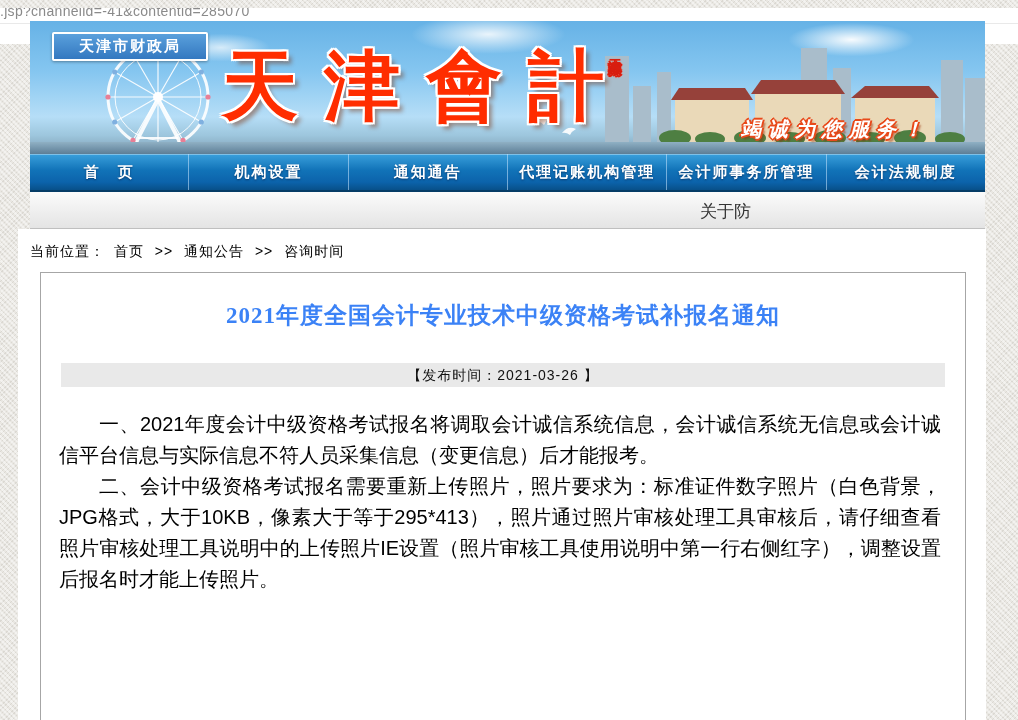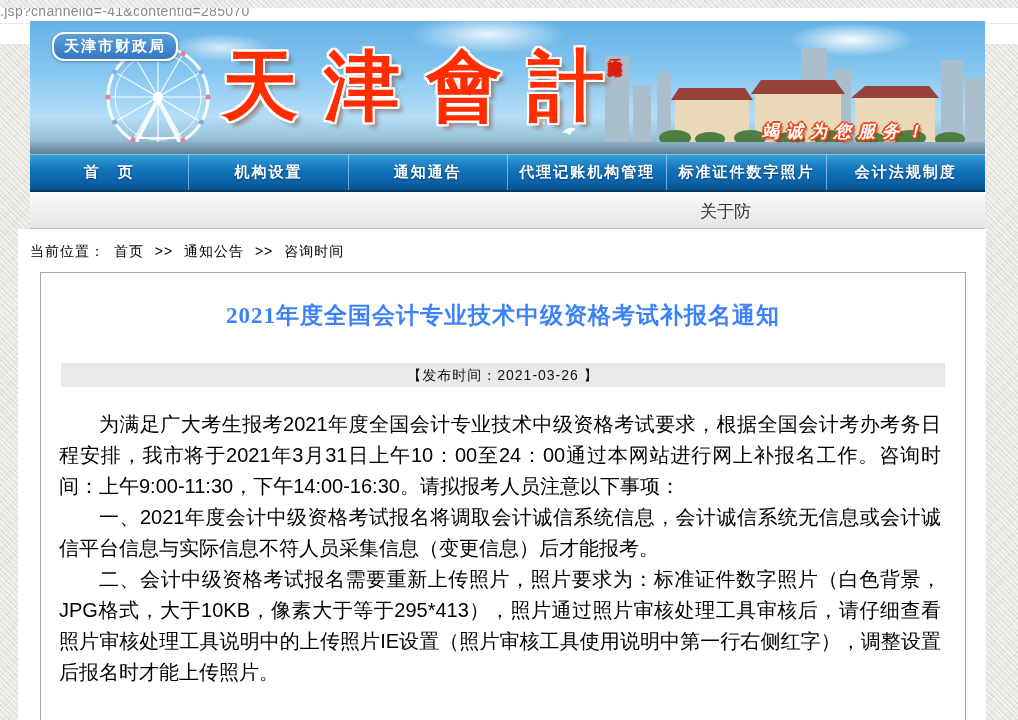--- a/index.html
+++ b/index.html
@@ -24,43 +24,43 @@
     position:absolute; left:30px; top:21px; width:955px; height:133px; overflow:hidden;
     background-image:
       radial-gradient(ellipse 90px 24px at 86% 14%, rgba(255,255,255,.95), rgba(255,255,255,0) 70%),
       radial-gradient(ellipse 110px 28px at 48% 10%, rgba(255,255,255,.85), rgba(255,255,255,0) 70%),
       radial-gradient(ellipse 70px 20px at 20% 20%, rgba(255,255,255,.7), rgba(255,255,255,0) 70%),
       linear-gradient(180deg,#66b2e6 0%, #85c6f0 38%, #b6def7 72%, #9dc6dd 86%, #7d9cb2 100%);
   }
   .water{ position:absolute; left:0; bottom:0; width:100%; height:12px;
     background:linear-gradient(180deg,#8fb0c4,#5d7e96); }
   .agency{
-    position:absolute; left:22px; top:11px; padding:3px 10px;
-    background:linear-gradient(#5aa0dc,#3378c0); border:2px solid #ffffff; border-radius:12px;
+    position:absolute; left:22px; top:11px; padding:3px 25px;
+    background:linear-gradient(#5aa0dc,#3378c0); border:2px solid #ffffff; border-radius:2px;
     color:#ffffff; font-size:15px; font-weight:bold; letter-spacing:2px;
     box-shadow:0 1px 3px rgba(0,0,0,.35);
   }
   .calligraphy{
     position:absolute; left:192px; top:14px; height:105px;
     font-family:"DejaVu Serif","Liberation Serif",serif;
     font-size:76px; font-weight:bold; letter-spacing:26px; line-height:102px;
     color:#ff2d00; white-space:nowrap;
     text-shadow:2px 2px 0 #fff,-2px -2px 0 #fff,2px -2px 0 #fff,-2px 2px 0 #fff,
                 0 2px 0 #fff,0 -2px 0 #fff,2px 0 0 #fff,-2px 0 0 #fff,
                 5px 5px 4px rgba(120,40,0,.45);
   }
   .seal{
     position:absolute; left:547px; top:26px; width:46px; height:62px;
     writing-mode:vertical-rl; color:#dd1100; font-weight:bold; font-size:15px;
     line-height:16px; letter-spacing:1px; opacity:.92;
     text-shadow:0 0 1px #ff5533;
   }
   .slogan{
     position:absolute; right:55px; bottom:11px;
-    font-size:17px; font-weight:bold; font-style:italic; letter-spacing:7px; color:#ffffff;
+    font-size:20px; font-weight:bold; font-style:italic; letter-spacing:7px; color:#ffffff;
     text-shadow:2px 0 0 #e8491a,-2px 0 0 #e8491a,0 2px 0 #e8491a,0 -2px 0 #e8491a,
                 1px 1px 0 #e8491a,-1px -1px 0 #e8491a,3px 3px 2px rgba(150,40,0,.55);
     white-space:nowrap;
   }
   .wheel{ position:absolute; left:28px; bottom:0; }
   .skyline{ position:absolute; right:0; bottom:10px; }
   .doves{ position:absolute; left:498px; top:78px; }
 
   
   .nav{
@@ -193,21 +193,21 @@
     <div class="calligraphy">天津會計</div>
     <div class="seal">天津政务网</div>
     <div class="slogan">竭诚为您服务！</div>
   </div>
 
   <nav class="nav">
     <a class="nav-item">首　页</a>
     <a class="nav-item">机构设置</a>
     <a class="nav-item">通知通告</a>
     <a class="nav-item">代理记账机构管理</a>
-    <a class="nav-item">标准证件数字照片</a>
+    <a class="nav-item">会计师事务所管理</a>
     <a class="nav-item">会计法规制度</a>
   </nav>
 
   <div class="marquee">
     <span class="mtext">关于防</span>
   </div>
 
   <div class="main">
     <div class="breadcrumb">
       <span>当前位置：</span>
@@ -217,20 +217,19 @@
       <span class="sep">&gt;&gt;</span>
       <a>咨询时间</a>
     </div>
 
     <article class="article">
       <h1 class="article-title">2021年度全国会计专业技术中级资格考试补报名通知</h1>
       <div class="pubbar">
         <span>【发布时间：2021-03-26 】</span>
       </div>
       <div class="article-body">
-        <p>为满足广大考生报考2021年度全国会计专业技术中级资格考试要求，根据全国会计考办考务日程安排，我市将于2021年3月31日上午10：00至24：00通过本网站进行网上补报名工作。咨询时间：上午9:00-11:30，下午14:00-16:30。请拟报考人员注意以下事项：</p>
         <p>一、2021年度会计中级资格考试报名将调取会计诚信系统信息，会计诚信系统无信息或会计诚信平台信息与实际信息不符人员采集信息（变更信息）后才能报考。</p>
         <p>二、会计中级资格考试报名需要重新上传照片，照片要求为：标准证件数字照片（白色背景，JPG格式，大于10KB，像素大于等于295*413），照片通过照片审核处理工具审核后，请仔细查看照片审核处理工具说明中的上传照片IE设置（照片审核工具使用说明中第一行右侧红字），调整设置后报名时才能上传照片。</p>
       </div>
     </article>
   </div>
 
 </div>
 
 </body></html>

